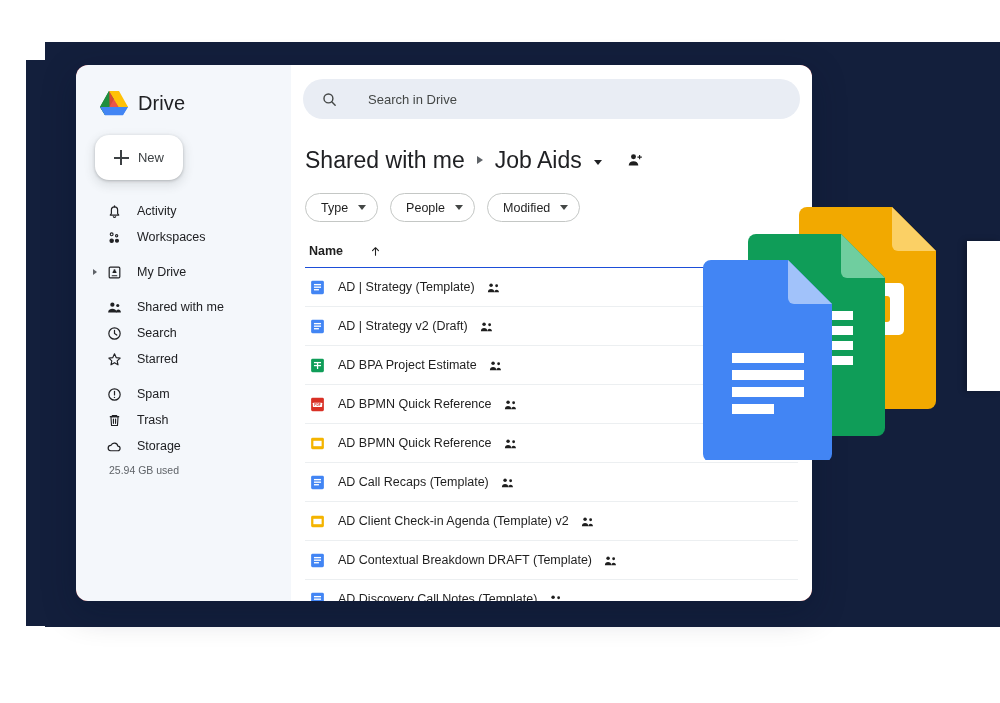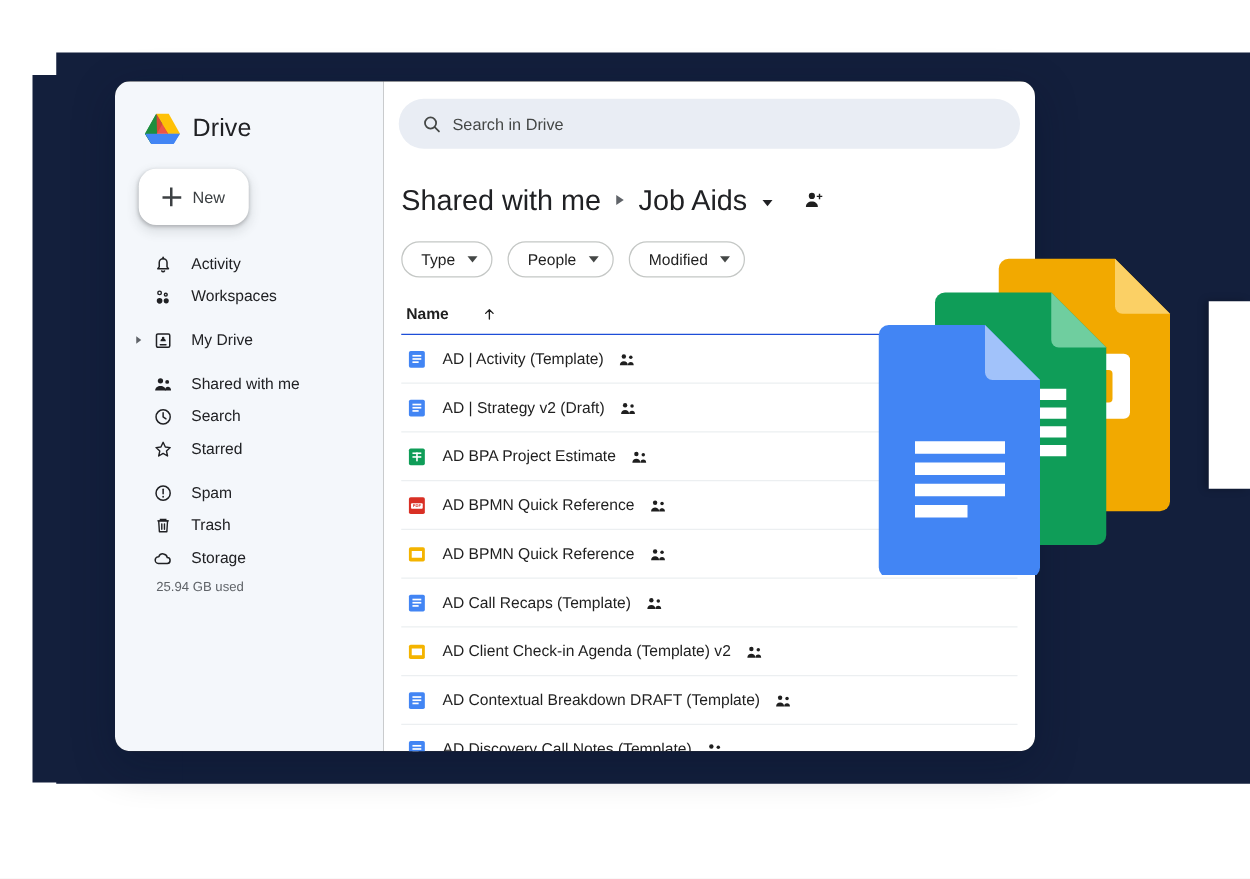--- a/index.html
+++ b/index.html
@@ -21,23 +21,23 @@
 
   
   .right-strip {
     position: absolute; left: 967px; top: 241px;
     width: 33px; height: 150px; background: #ffffff;
     box-shadow: -3px 0 6px rgba(0,0,0,.25);
   }
 
   
   .card {
-    position: absolute; left: 92px; top: 65px;
+    position: absolute; left: 76px; top: 65px;
     width: 736px; height: 536px;
-    background: #000000;
+    background: #b91c1c;
     border-radius: 12px;
     box-shadow: 0 10px 34px rgba(8,16,40,.30);
     overflow: hidden;
     display: flex;
   }
 
   
   .sidebar {
     width: 215px; flex: 0 0 215px;
     background: #f4f7fb;
@@ -88,21 +88,21 @@
     font-size: 10.5px; color: #5f6368; padding-left: 33px; margin-top: 5px;
   }
 
   
   .main { flex: 1; background: #ffffff; position: relative; }
 
   .searchbar {
     margin: 14px 12px 0 12px;
     height: 40px; background: #e9edf4;
     border-radius: 20px;
-    display: flex; align-items: center; gap: 8px;
+    display: flex; align-items: center; gap: 30px;
     padding: 0 18px;
     cursor: text;
   }
   .search-ph { font-size: 13px; color: #444746; }
 
   .content { padding: 24px 14px 0 14px; }
 
   .breadcrumb { display: flex; align-items: center; gap: 10px; height: 34px; }
   .crumb-root { font-size: 23px; color: #202124; cursor: pointer; }
   .crumb-sep {
@@ -332,21 +332,21 @@
 
         <div class="rows">
 
           <div class="row">
             <svg class="file-ic" viewBox="0 0 24 24">
               <rect x="3" y="2.5" width="18" height="19" rx="2" fill="#4285f4"></rect>
               <rect x="7" y="7" width="10" height="1.9" fill="#fff"></rect>
                 <rect x="7" y="10.6" width="10" height="1.9" fill="#fff"></rect>
               <rect x="7" y="14.2" width="7" height="1.9" fill="#fff"></rect>
             </svg>
-            <span class="file-name">AD | Activity (Template)</span>
+            <span class="file-name">AD | Strategy (Template)</span>
             <svg class="shared-ic" viewBox="0 0 24 18" fill="#1f1f1f">
               <circle cx="7" cy="5" r="3"></circle>
                 <path d="M1.5 17 c0-3.4 2.4-5.4 5.5-5.4 s5.5 2 5.5 5.4 Z"></path>
               <circle cx="16.5" cy="6" r="2.4"></circle>
                 <path d="M12.5 17 c0-2.7 1.7-4.3 4-4.3 s4 1.6 4 4.3 Z"></path>
             </svg>
           </div>
 
           <div class="row">
             <svg class="file-ic" viewBox="0 0 24 24">

